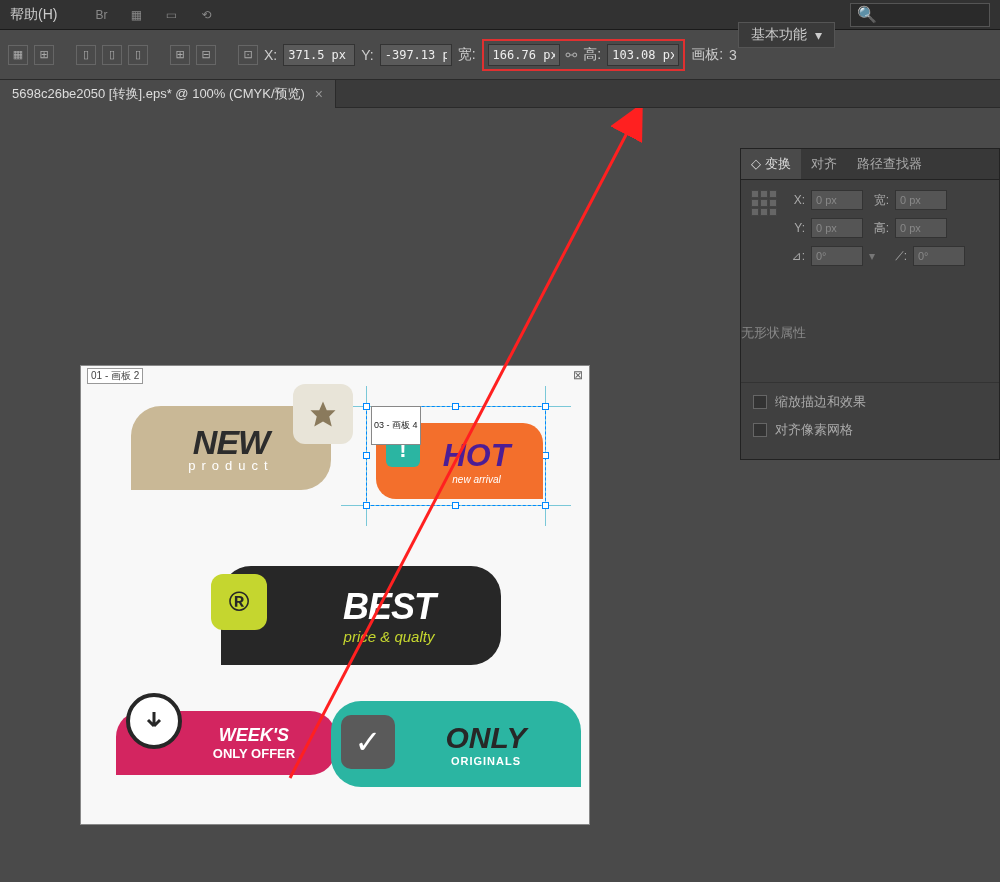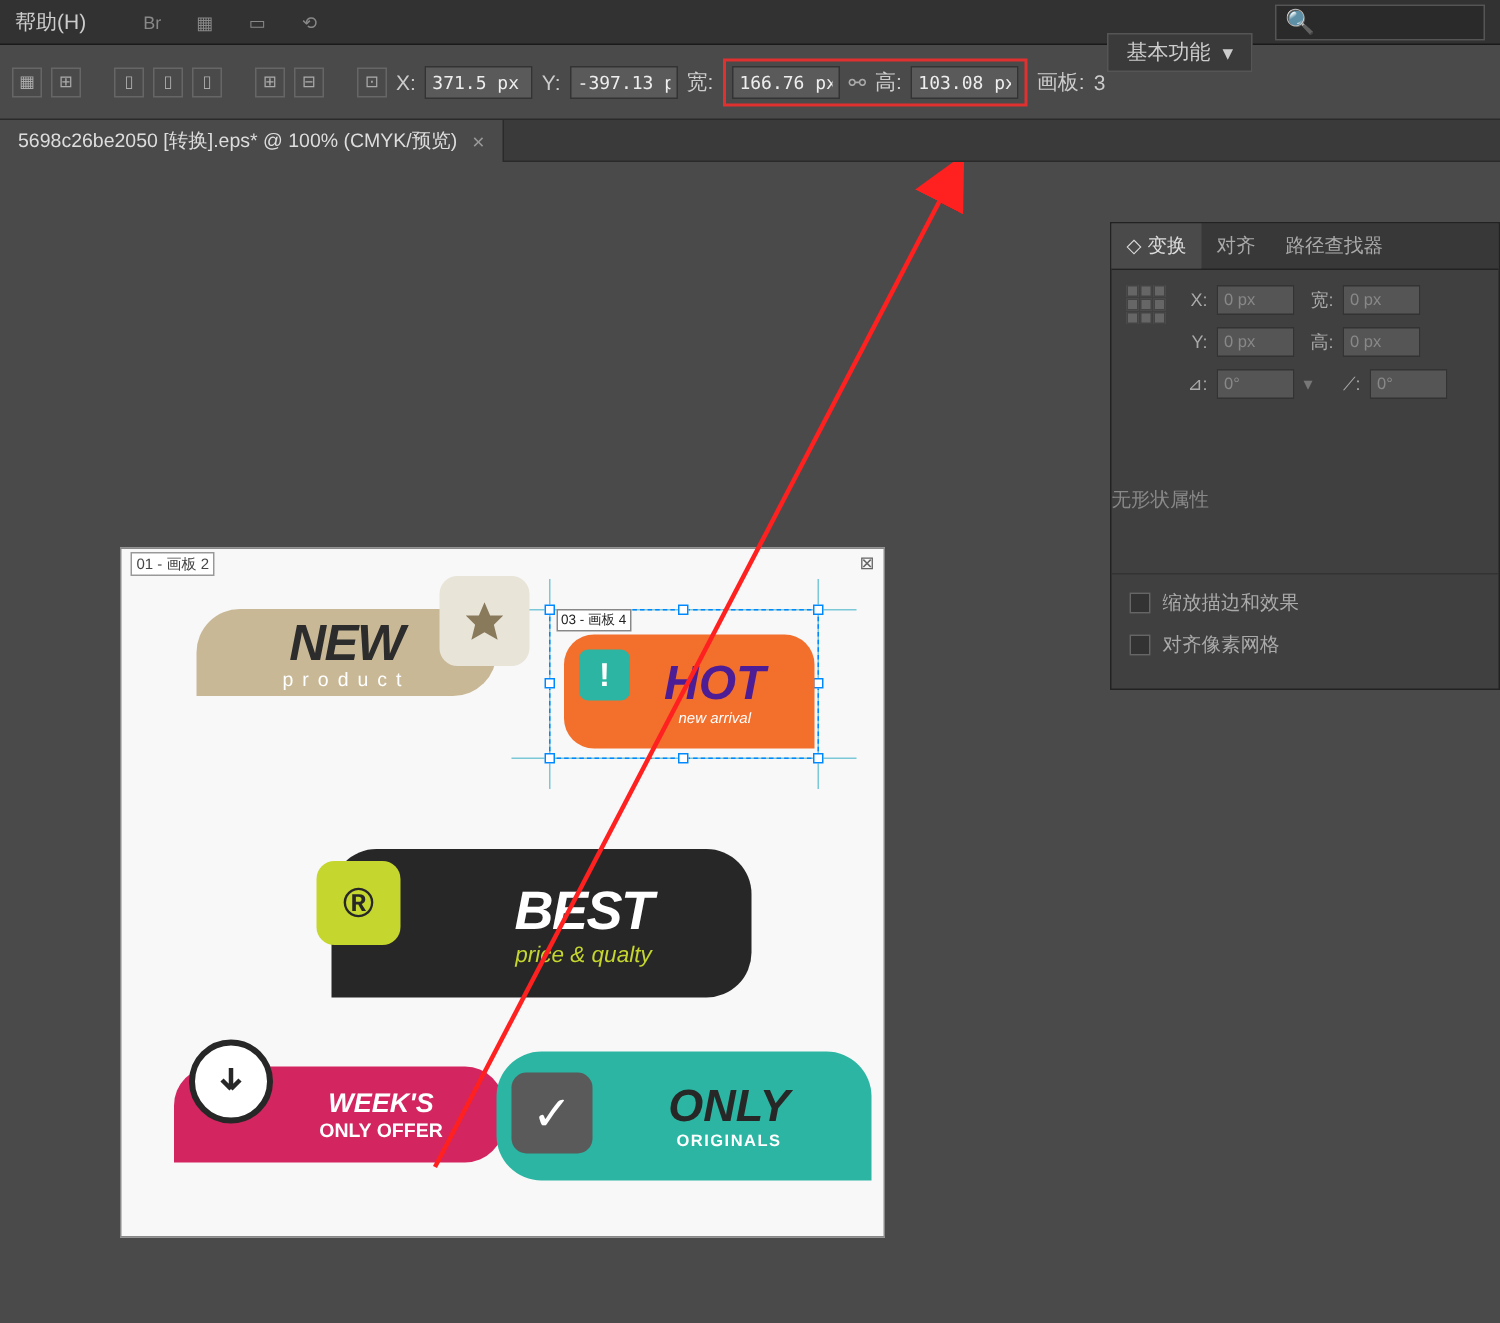--- a/index.html
+++ b/index.html
@@ -28,28 +28,28 @@
 
 
 .canvas-area { position: absolute; top: 108px; left: 0; right: 0; bottom: 0; background: #4a4a4a; }
 .artboard { position: absolute; left: 80px; top: 257px; width: 510px; height: 460px; background: #f8f8f8; border: 1px solid #888; text-align: center; }
 .artboard-label { position: absolute; top: 2px; left: 6px; font-size: 10px; color: #444; border: 1px solid #999; padding: 0 3px; background: #fff; }
 .artboard-close { position: absolute; top: 2px; right: 6px; font-size: 12px; color: #666; }
 
 
 .selection { position: absolute; border: 1px dashed #0088ff; background: transparent; }
 .sel-handle { position: absolute; width: 7px; height: 7px; background: #fff; border: 1px solid #0088ff; }
-.sel-label { position: absolute; top: -1px; left: 4px; font-size: 9px; color: #222; background: #fff; border: 1px solid #888; padding: 0 2px; z-index: 5; }
+.sel-label { position: absolute; top: -1px; left: 4px; font-size: 9px; color: #222; background: #fff; border: 1px solid #888; padding: 12px 2px; z-index: 5; }
 .guide-h { position: absolute; border-top: 1px solid #7ac8d8; width: 100%; }
 .guide-v { position: absolute; border-left: 1px solid #7ac8d8; height: 100%; }
 
 
 .badge { position: absolute; }
 .badge-new { left: 50px; top: 40px; width: 200px; }
-.badge-new .shape { background: #c9b896; border-radius: 30px 30px 30px 0; padding: 4px 18px; position: relative; }
+.badge-new .shape { background: #c9b896; border-radius: 30px 30px 30px 0; padding: 17px 18px; position: relative; }
 .badge-new .txt-big { color: #2c2c2c; font-size: 34px; font-weight: 900; font-style: italic; letter-spacing: -1px; }
 .badge-new .txt-sm { color: #fff; font-size: 13px; letter-spacing: 6px; margin-top: -4px; }
 .badge-new .star { position: absolute; right: -22px; top: -22px; width: 60px; height: 60px; background: #e8e4d8; border-radius: 12px; display: flex; align-items: center; justify-content: center; }
 .badge-new .star svg { width: 30px; height: 30px; }
 
 .badge-hot { left: 295px; top: 57px; width: 167px; }
 .badge-hot .shape { background: #f36f2c; border-radius: 20px 20px 0 20px; padding: 14px 16px 14px 50px; position: relative; }
 .badge-hot .excl { position: absolute; left: 10px; top: 10px; width: 34px; height: 34px; background: #2bb5a2; border-radius: 6px; display: flex; align-items: center; justify-content: center; color: #fff; font-size: 22px; font-weight: bold; }
 .badge-hot .txt-big { color: #4c1d95; font-size: 32px; font-weight: 700; font-style: italic; }
 .badge-hot .txt-sm { color: #fff; font-size: 10px; font-style: italic; }

